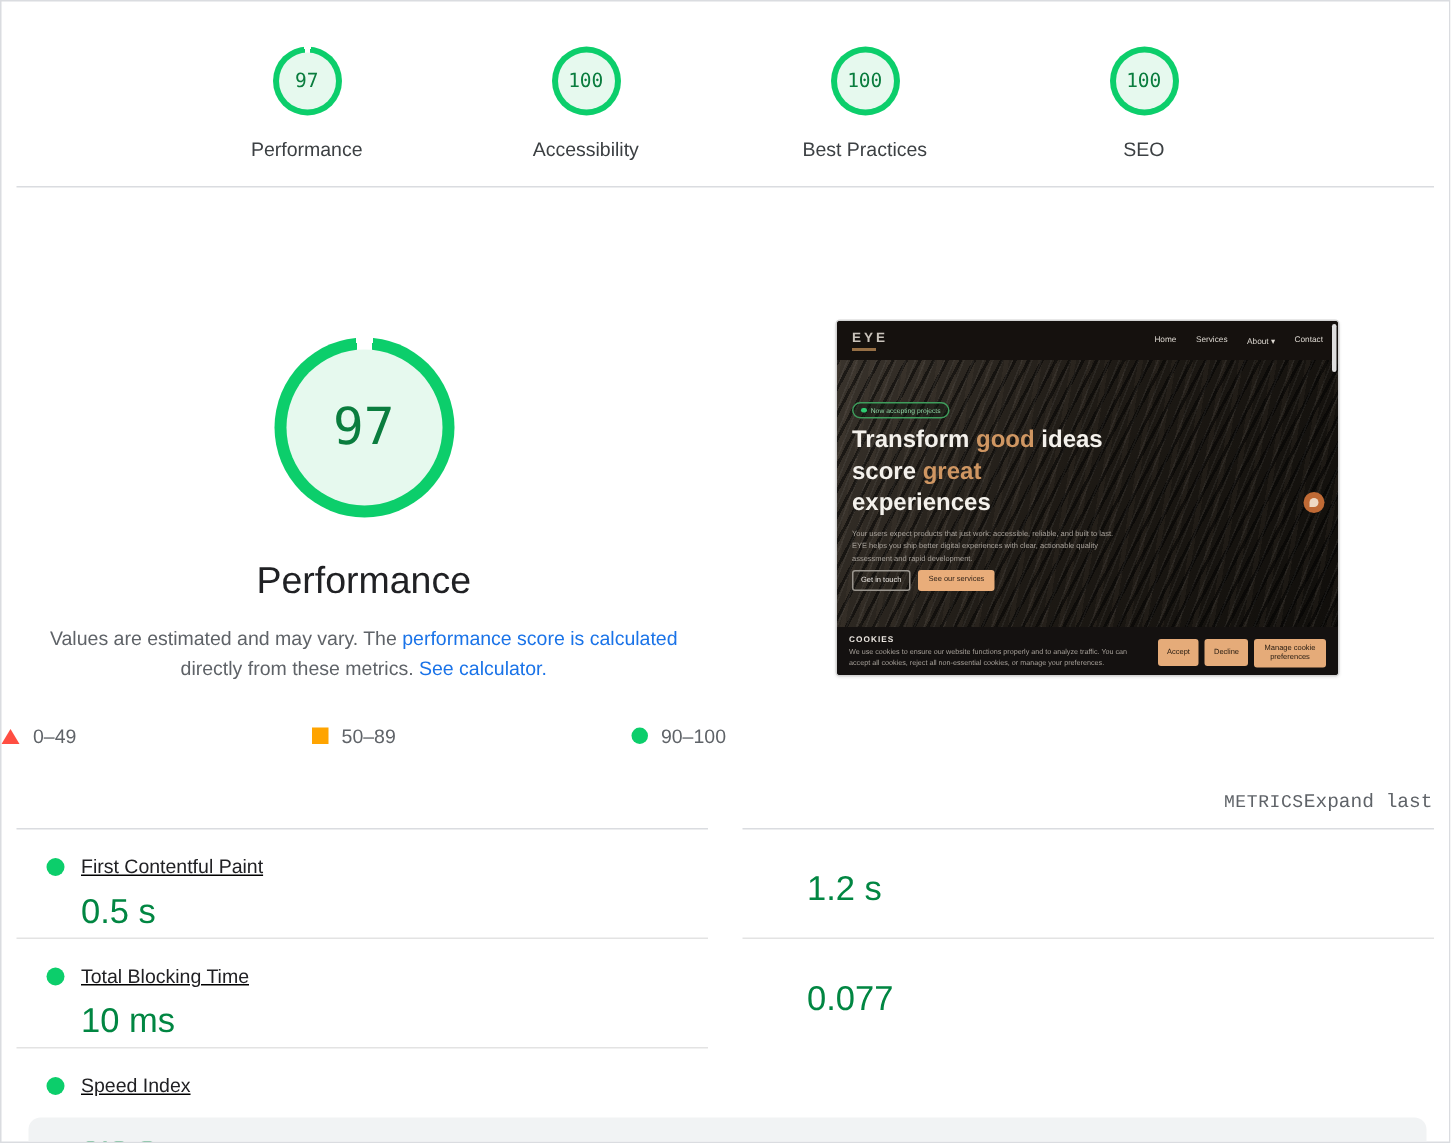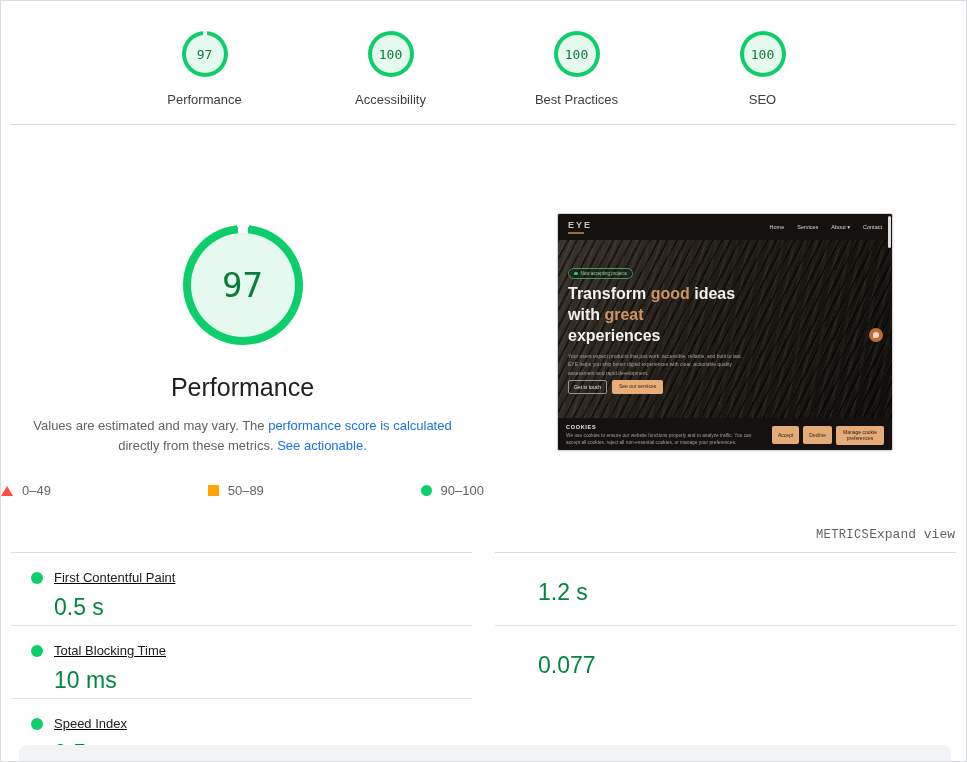--- a/index.html
+++ b/index.html
@@ -136,21 +136,21 @@
     </div>
   </div>
   <div class="header-divider"></div>
 
   <div class="main">
     <div class="col-left">
       <div class="gauge-lg">
         <div class="inner">97</div>
       </div>
       <h1 class="perf-title">Performance</h1>
-      <p class="perf-desc"><span>Values are estimated and may vary. The </span><a>performance score is calculated</a><span> directly from these metrics. </span><a>See actionable.</a></p>
+      <p class="perf-desc"><span>Values are estimated and may vary. The </span><a>performance score is calculated</a><span> directly from these metrics. </span><a>See calculator.</a></p>
       <div class="legend">
         <div class="legend-item">
           <div class="shape-tri"></div>
           <span>0–49</span>
         </div>
         <div class="legend-item">
           <div class="shape-sq"></div>
           <span>50–89</span>
         </div>
         <div class="legend-item">
@@ -174,21 +174,21 @@
             <span>Contact</span>
           </div>
         </div>
         <div class="t-hero">
           <div class="t-badge">
             <span class="t-badge-dot"></span>
             <span>Now accepting projects</span>
           </div>
           <div class="t-headline">
             <span>Transform </span><span class="t-accent">good</span><span> ideas</span><br>
-            <span>with </span><span class="t-accent">great</span><br>
+            <span>score </span><span class="t-accent">great</span><br>
             <span>experiences</span>
           </div>
           <div class="t-para">Your users expect products that just work: accessible, reliable, and built to last. EYE helps you ship better digital experiences with clear, actionable quality assessment and rapid development.</div>
           <div class="t-btns">
             <span class="t-btn-outline">Get in touch</span>
             <span class="t-btn-fill">See our services</span>
           </div>
           <div class="t-fab">
             <span class="t-fab-glyph"></span>
           </div>
@@ -205,21 +205,21 @@
           </div>
         </div>
         <div class="thumb-scroll"></div>
       </div>
     </div>
   </div>
 
   <div class="metrics">
     <div class="metrics-header">
       <span class="metrics-title">METRICS</span>
-      <span class="expand-view">Expand view</span>
+      <span class="expand-view">Expand last</span>
     </div>
     <div class="metrics-grid">
       <div class="metrics-col">
         <div class="metric-row">
           <div class="metric-head">
             <span class="metric-dot"></span>
             <span class="metric-name">First Contentful Paint</span>
           </div>
           <div class="metric-value">0.5 s</div>
         </div>

